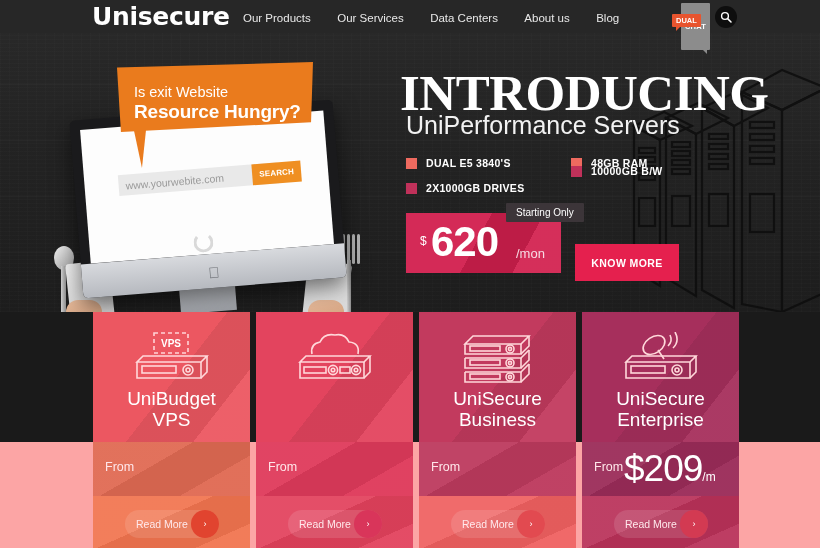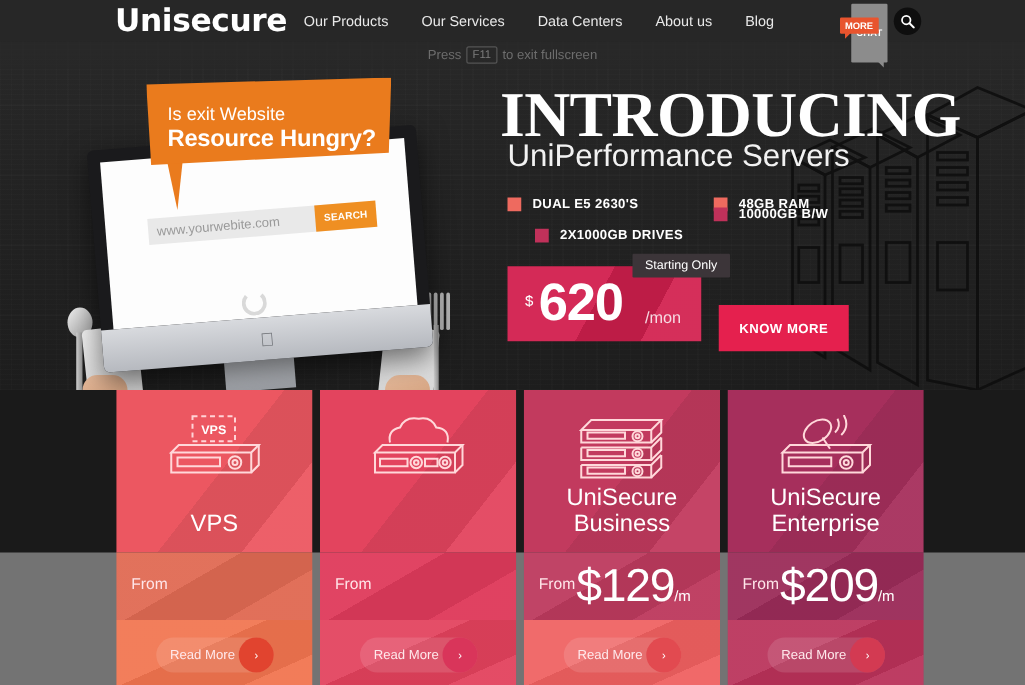--- a/index.html
+++ b/index.html
@@ -174,21 +174,21 @@
   }
   .specs{position:absolute;left:406px;top:157px;width:300px;z-index:10;}
   .spec{
     position:absolute;display:flex;align-items:center;gap:9px;
     color:#ffffff;font-size:10.5px;font-weight:bold;letter-spacing:.3px;
     white-space:nowrap;
   }
   .spec .sw{width:11px;height:11px;display:inline-block;flex:0 0 auto;}
   .sp0{left:0;top:0;}
   .sp1{left:165px;top:0;align-items:center;}
-  .sp2{left:0;top:25px;margin-left:22px;}
+  .sp2{left:0;top:25px;}
   .sp3{left:165px;top:8px;}
 
   
   .pricebox{
     position:absolute;left:406px;top:213px;width:155px;height:60px;z-index:10;
     background:#d21f4e;overflow:hidden;
   }
   .pricebox .facet1{position:absolute;left:0;top:0;width:100%;height:100%;
      background:linear-gradient(118deg, rgba(255,255,255,0.05) 0 46%, rgba(0,0,0,0.10) 46% 74%, rgba(255,255,255,0.07) 74% 100%);}
   .dollar{position:absolute;left:14px;top:21px;color:#fff;font-size:12px;}
@@ -199,21 +199,21 @@
     background:#3c3539;color:#ffffff;font-size:10px;
     padding:4px 10px;border-radius:1px;white-space:nowrap;
   }
   .knowmore{
     position:absolute;left:575px;top:244px;width:104px;height:37px;z-index:10;
     background:#e5204e;color:#ffffff;font-size:10.5px;font-weight:bold;
     display:flex;align-items:center;justify-content:center;letter-spacing:.4px;
   }
 
   
-  .plans{position:absolute;left:0;top:312px;width:820px;height:236px;background:#737373;}
+  .plans{position:absolute;left:0;top:312px;width:820px;height:236px;background:#fca5a5;}
   .plans-dark{position:absolute;left:0;top:0;width:820px;height:130px;background:#1a1a1a;}
   .card{
     position:absolute;top:0;width:157px;height:236px;overflow:hidden;
   }
   .c0{left:93px;} .c1{left:256px;} .c2{left:419px;} .c3{left:582px;}
 
   .card-top{position:absolute;left:0;top:0;width:100%;height:130px;overflow:hidden;}
   .card-top .facet{
     position:absolute;inset:0;
     background:linear-gradient(128deg, rgba(255,255,255,0.00) 0 52%, rgba(0,0,0,0.07) 52% 78%, rgba(255,255,255,0.05) 78% 100%);
@@ -331,21 +331,21 @@
       <div class="callout-l1">Is exit Website</div>
       <div class="callout-l2">Resource Hungry?</div>
     </div>
 
     <div class="intro">INTRODUCING</div>
     <div class="subintro">UniPerformance Servers</div>
 
     <div class="specs">
       <div class="spec sp0">
         <span class="sw" style="background:#ee6a5f"></span>
-        <span>DUAL E5 2630'S</span>
+        <span>DUAL E5 3840'S</span>
       </div>
       <div class="spec sp1">
         <span class="sw" style="background:#ee6a5f"></span>
         <span>48GB RAM</span>
       </div>
       <div class="spec sp2">
         <span class="sw" style="background:#c0315a"></span>
         <span>2X1000GB DRIVES</span>
       </div>
       <div class="spec sp3">
@@ -368,58 +368,51 @@
     <div class="logo">Unisecure</div>
     <div class="nav">
       <a href="#">Our Products</a>
       <a href="#">Our Services</a>
       <a href="#">Data Centers</a>
       <a href="#">About us</a>
       <a href="#">Blog</a>
     </div>
     <div class="chat-badge">
       <div class="chat-top">CHAT</div>
-      <div class="chat-bot">MORE</div>
+      <div class="chat-bot">DUAL</div>
     </div>
     <div class="search-btn">
       <svg width="12" height="12" viewBox="0 0 12 12">
         <circle cx="5" cy="5" r="3.4" fill="none" stroke="#ffffff" stroke-width="1.4"></circle>
         <line x1="7.6" y1="7.6" x2="11" y2="11" stroke="#ffffff" stroke-width="1.5" stroke-linecap="round"></line>
       </svg>
     </div>
   </div>
 
-  <div class="fs-bar">
-    <div class="fs-text">
-      <span>Press</span>
-      <span class="fs-key">F11</span>
-      <span>to exit fullscreen</span>
-    </div>
-  </div>
 
   <div class="plans">
     <div class="plans-dark"></div>
 
     <div class="card c0">
       <div class="card-top" style="background:#ec5761">
         <div class="facet"></div>
         <svg class="card-icon" width="86" height="58" viewBox="0 0 86 58">
           <rect x="25" y="1" width="34" height="20" fill="none" stroke="#ffd3d6" stroke-width="1.6" stroke-dasharray="4 3"></rect>
           <text x="42" y="15" font-family="Liberation Sans, sans-serif" font-size="10" font-weight="bold" fill="#ffffff" text-anchor="middle">VPS</text>
           <g fill="none" stroke="#ffd8da" stroke-width="1.6">
             <path d="M8 30 L72 30 L78 24 L14 24 Z"></path>
             <path d="M8 30 L8 46 L72 46 L72 30"></path>
             <path d="M72 46 L78 40 L78 24"></path>
             <rect x="13" y="34" width="34" height="7"></rect>
             <circle cx="59" cy="38" r="5"></circle>
               <circle cx="59" cy="38" r="2"></circle>
           </g>
         </svg>
         <div class="card-title">
-          <br>
+          <span>UniBudget</span><br>
           <span>VPS</span>
         </div>
       </div>
       <div class="card-price" style="background:#e06a53">
         <div class="facet"></div>
         <span class="pfrom">From</span>
       </div>
       <div class="card-foot" style="background:#f1744f">
         <div class="facet"></div>
         <div class="readmore">
@@ -486,21 +479,20 @@
           </g>
         </svg>
         <div class="card-title">
           <span>UniSecure</span><br>
           <span>Business</span>
         </div>
       </div>
       <div class="card-price" style="background:#bd3a5e">
         <div class="facet"></div>
         <span class="pfrom">From</span>
-        <span class="pamt" style="left:42px"><span>$</span><span>129</span><span class="per">/m</span></span>
       </div>
       <div class="card-foot" style="background:#ef6060">
         <div class="facet"></div>
         <div class="readmore">
           <span class="rm-label">Read More</span>
           <span class="rm-circ" style="background:#e24a50">›</span>
         </div>
       </div>
     </div>
 

